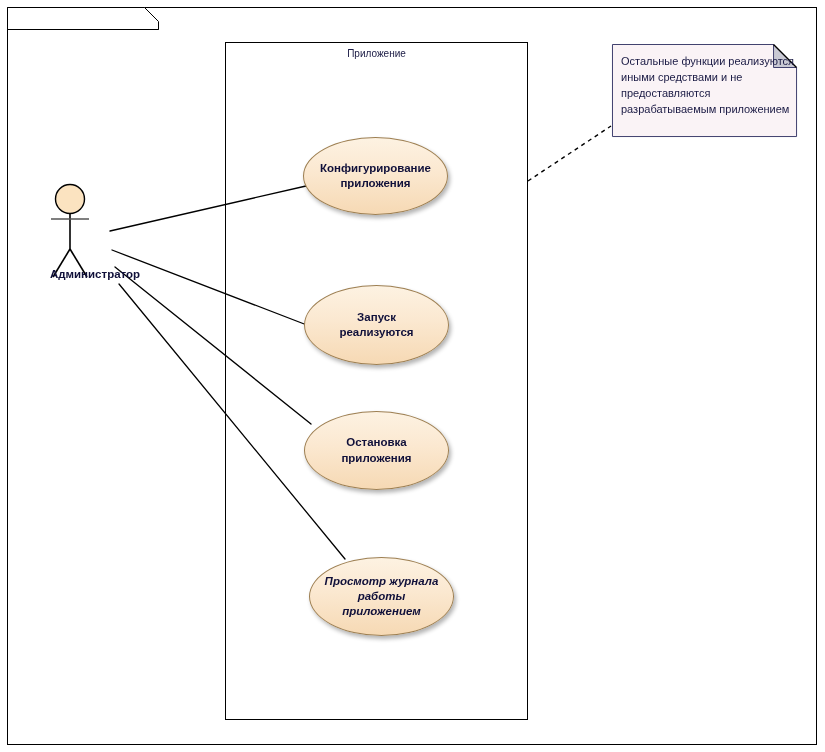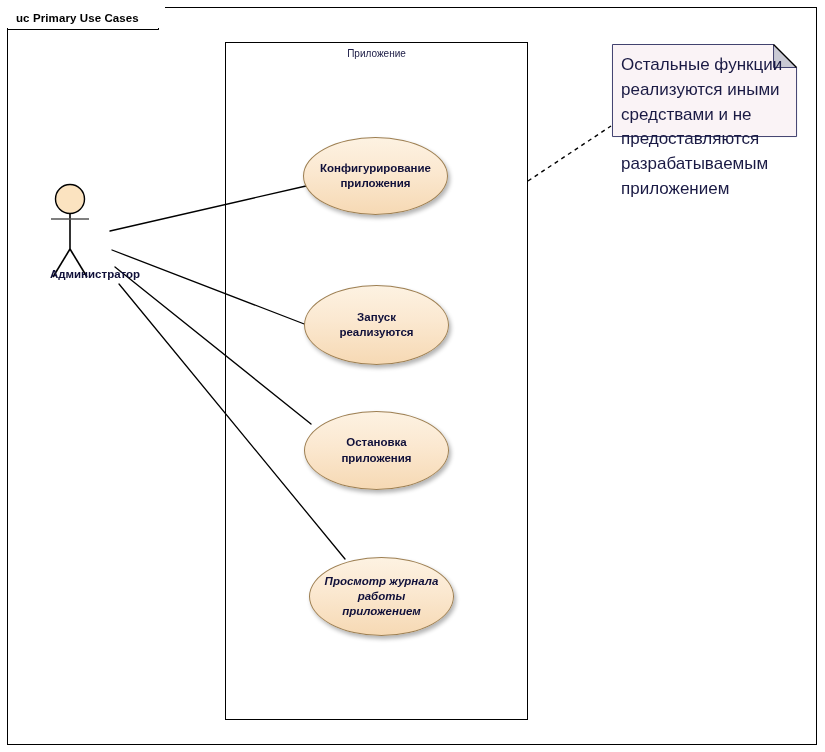--- a/index.html
+++ b/index.html
@@ -116,21 +116,21 @@
     top: 44px;
     width: 188px;
     height: 94px;
     pointer-events: none;
   }
   .note-text {
     position: absolute;
     left: 621px;
     top: 53px;
     width: 176px;
-    font-size: 17px;
+    font-size: 11px;
     color: #1a1a44;
     line-height: 1.46;
     white-space: pre-line;
   }
 
   
   .overlay {
     position: absolute;
     left: 0;
     top: 0;
@@ -143,23 +143,20 @@
 <body>
 
 <div id="canvas">
 
   <div class="diagram-frame"></div>
 
   <svg class="frame-tab-shape" width="152" height="23" viewBox="0 0 152 23">
     <path d="M 0.5 0.5 L 137.5 0.5 L 151.5 14.5 L 151.5 22.5 L 0.5 22.5 Z" fill="#ffffff" stroke="#000000" stroke-width="1"></path>
     <path d="M 0.5 22.5 L 151.5 22.5" fill="none" stroke="#000000" stroke-width="1"></path>
   </svg>
-  <div class="frame-tab">
-    <span class="frame-tab-label">uc Primary Use Cases</span>
-  </div>
 
   <div class="system-boundary"></div>
   <div class="system-boundary-label">Приложение</div>
 
   <svg class="overlay" viewBox="0 0 825 752">
 
     <g stroke="#000000" stroke-width="1.6" fill="none">
       <circle cx="70" cy="199" r="14.5" fill="#fbe3c0" stroke="#000000" stroke-width="1.4"></circle>
       <line x1="70" y1="213.5" x2="70" y2="249"></line>
       <line x1="51" y1="219" x2="89" y2="219" stroke="#555555"></line>

